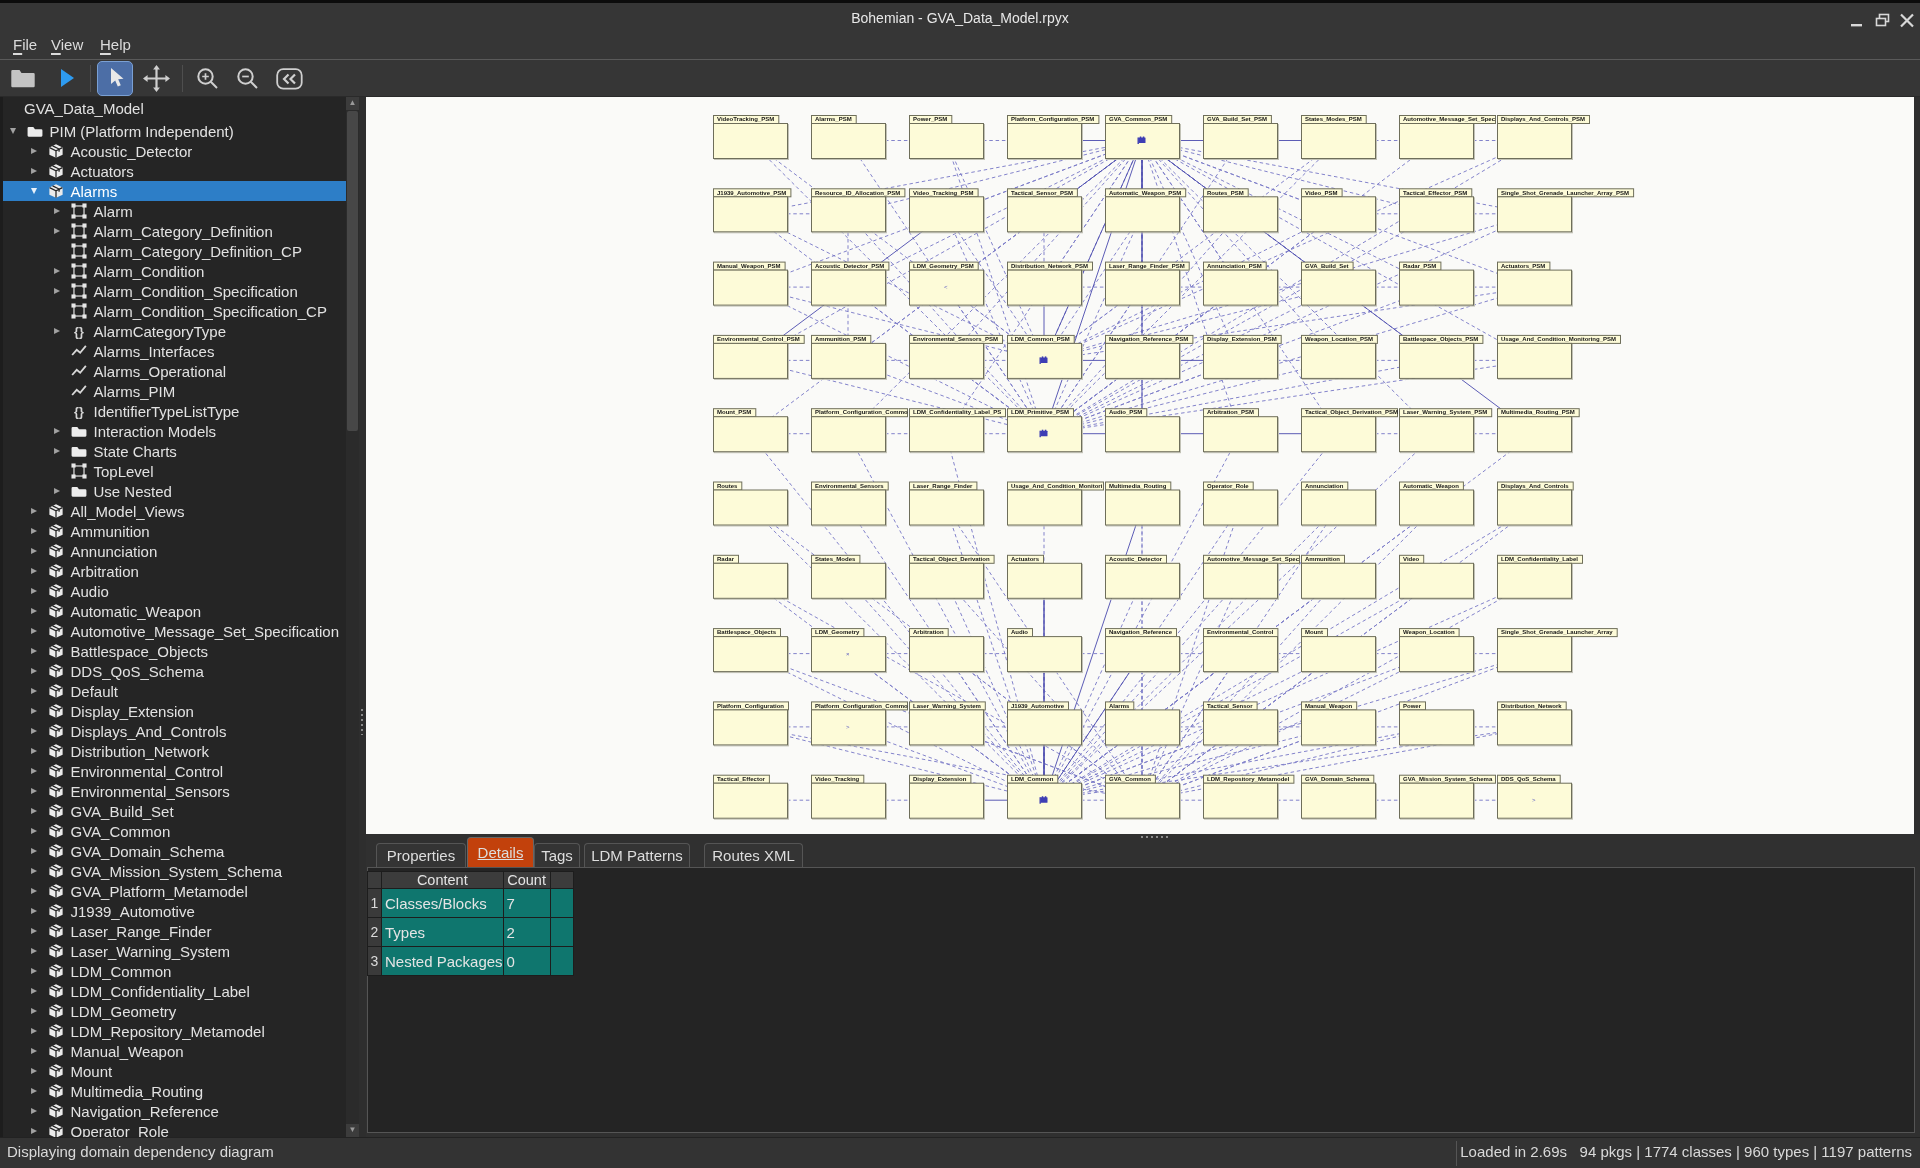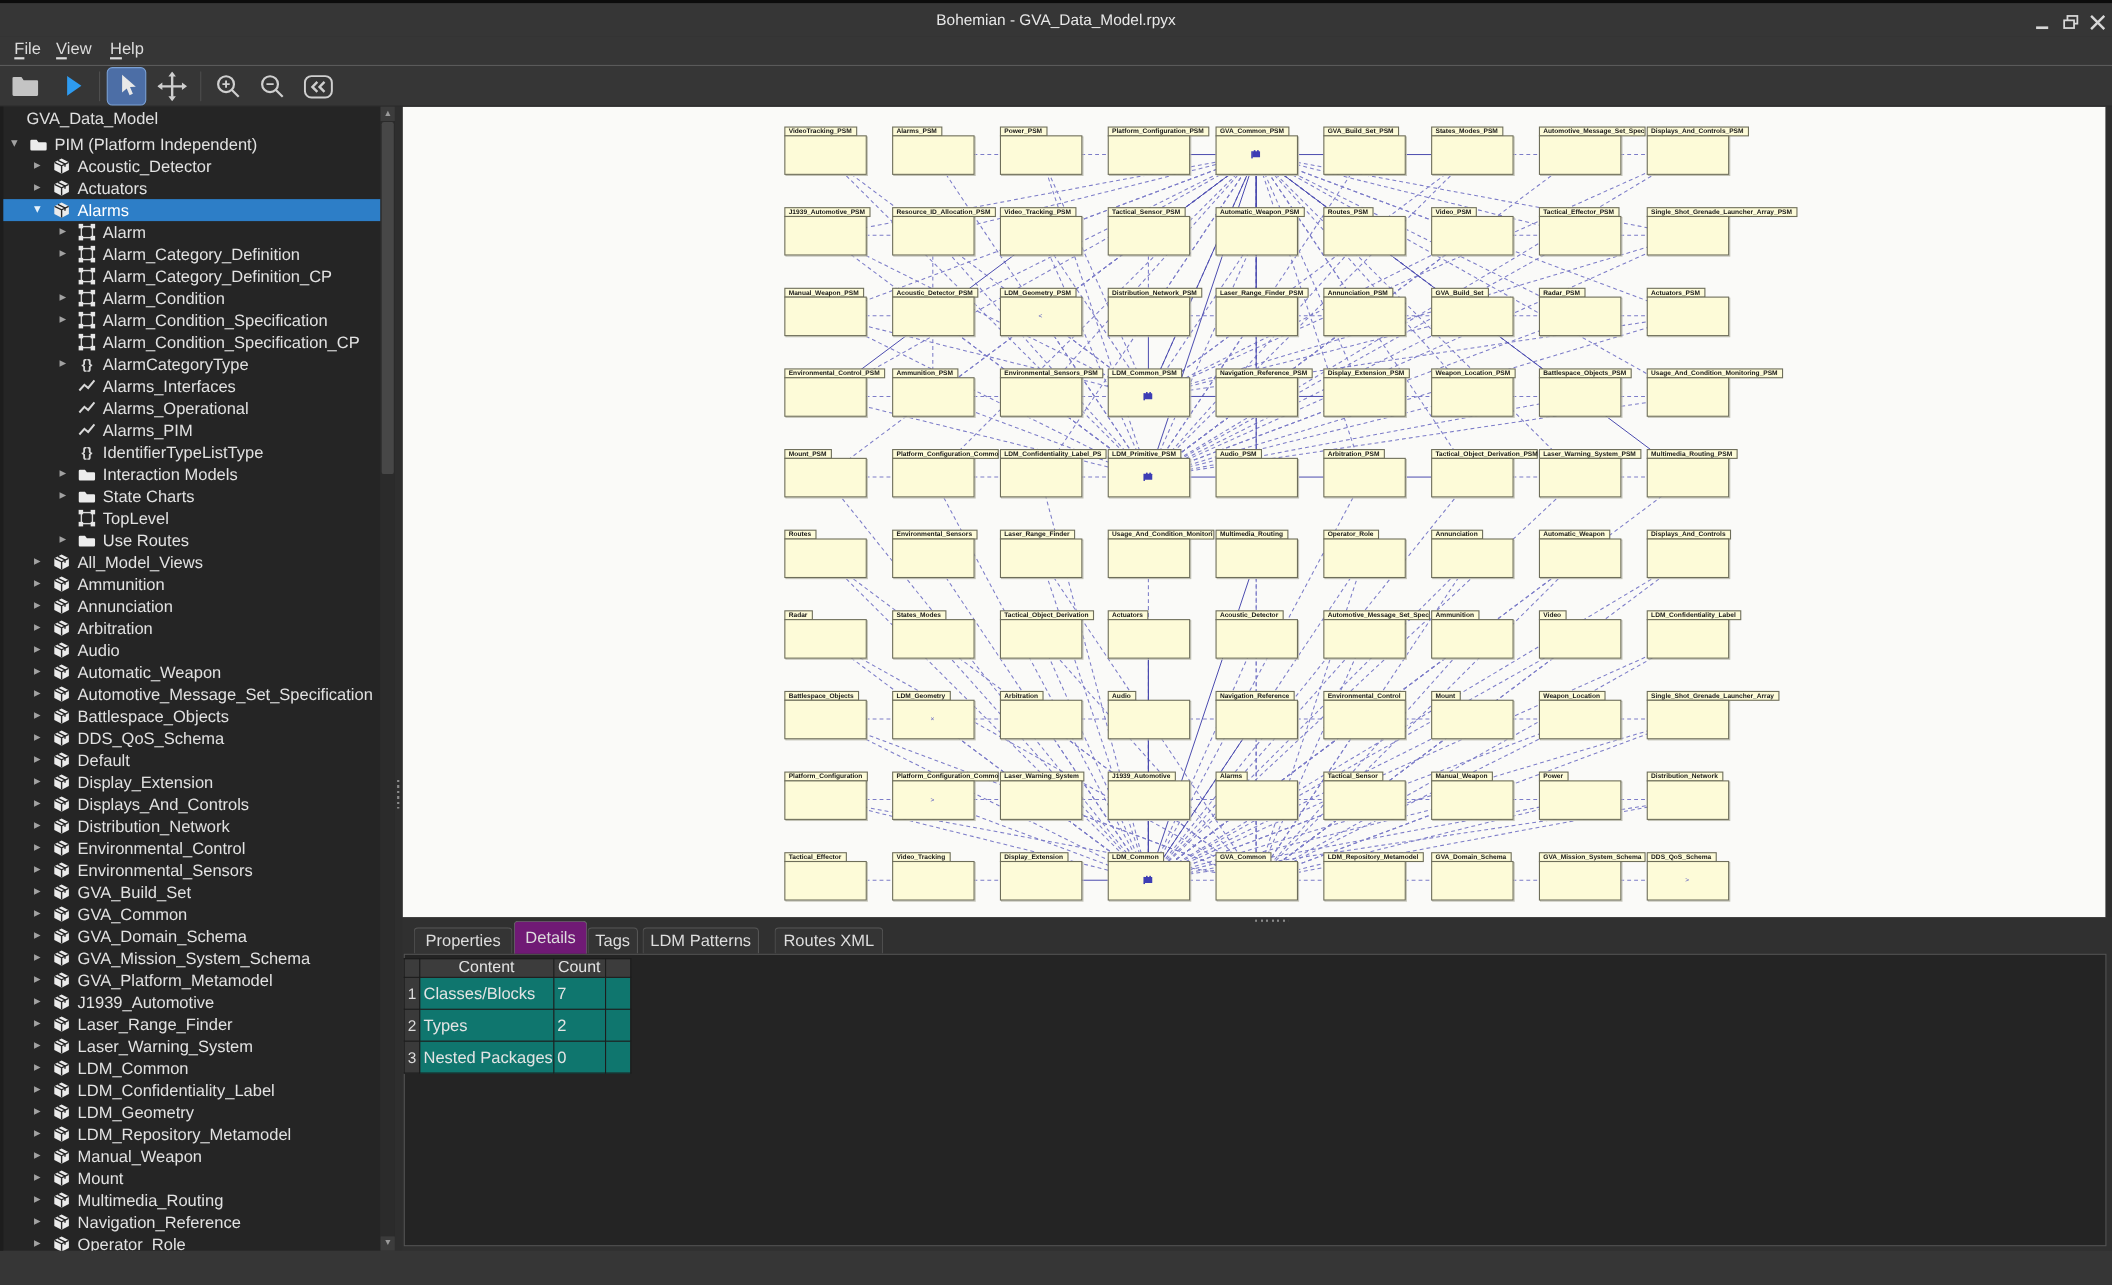--- a/index.html
+++ b/index.html
@@ -39,21 +39,21 @@
 
 #vsplit { position:absolute; left:359px; top:97px; width:7px; height:1040px; background:#2e2e2e; }
 #vsplit .dots { position:absolute; left:2px; top:612px; width:3px; height:26px;
   background-image:repeating-linear-gradient(#8a8a8a 0 2px, transparent 2px 5px); width:2px;}
 #canvasborder { position:absolute; left:1914px; top:97px; width:6px; height:737px; background:#2e2e2e; }
 
 
 #bottompanel { position:absolute; left:366px; top:834px; width:1554px; height:303px; background:#303030; }
 .tab { position:absolute; top:9px; height:24px; background:#343434; border:1px solid #555555; border-bottom:none;
   border-radius:4px 4px 0 0; color:#dddddd; font-size:15px; text-align:center; padding-top:3px; }
-.tab.active { top:3px; height:30px; background:#701a75; padding-top:6px; border-color:#666; z-index:3;}
+.tab.active { top:3px; height:30px; background:#c2410c; padding-top:6px; border-color:#666; z-index:3;text-decoration:underline;}
 #tabframe { position:absolute; left:1px; top:33px; width:1548px; height:266px; background:#242424; border:1px solid #555555; }
 
 
 #dettable { position:absolute; left:1px; top:37px; border-collapse:collapse; font-size:15px; color:#e4e4e4; }
 #dettable td, #dettable th { border:1px solid #1d1d1d; font-weight:normal; }
 #dettable th { background:#3c3c3c; height:17px; font-size:14.5px; }
 #dettable td { height:29px; padding-left:3px; background:#0f766e; white-space:nowrap; }
 #dettable td.num { background:#3a3a3a; width:13px; text-align:center; padding:0; font-size:14px; color:#dcdcdc;}
 #dettable .c1 { width:121px; }
 #dettable .c2 { width:46px; }
@@ -381,21 +381,21 @@
         <span class="tl">TopLevel</span>
       </div>
 <div class="trow">
         <span class="ind" style="width:54px"></span>
         <span class="arw"><span class="ar">▸</span></span>
         <span class="ticon">
           <svg width="16" height="16" viewBox="0 0 14 14">
             <path d="M1.5 3.5h4l1.5 2h5.5a1 1 0 0 1 1 1V11a1 1 0 0 1-1 1H1.5a1 1 0 0 1-1-1V4.5a1 1 0 0 1 1-1z" fill="#ececec"></path>
           </svg>
         </span>
-        <span class="tl">Use Routes</span>
+        <span class="tl">Use Nested</span>
       </div>
 <div class="trow">
         <span class="ind" style="width:31px"></span>
         <span class="arw"><span class="ar">▸</span></span>
         <span class="ticon">
           <svg width="16" height="16" viewBox="0 0 14 14">
             <g fill="none" stroke="#ebebeb" stroke-width="1.1">
               <path d="M7 1 12.8 4v6.2L7 13 1.2 10.2V4z" fill="#ebebeb" stroke="none"></path>
               <path d="M1.4 4.1 7 6.8l5.6-2.7M7 6.8v6" stroke="#242424"></path>
               <path d="M4 2.5l5.7 2.8v2.3" stroke="#242424" fill="none"></path>
@@ -1501,13 +1501,18 @@
       <tr>
             <td class="num">3</td>
             <td>Nested Packages</td>
             <td>0</td>
             <td></td>
           </tr>
     </tbody>
       </table>
   </div>
 
+  <div id="statusbar">
+    <div class="lt">Displaying domain dependency diagram</div>
+    <div class="sep"></div>
+    <div class="rt">Loaded in 2.69s&nbsp;&nbsp;&nbsp;94 pkgs | 1774 classes | 960 types | 1197 patterns</div>
+  </div>
 </div>
 
 </body></html>

